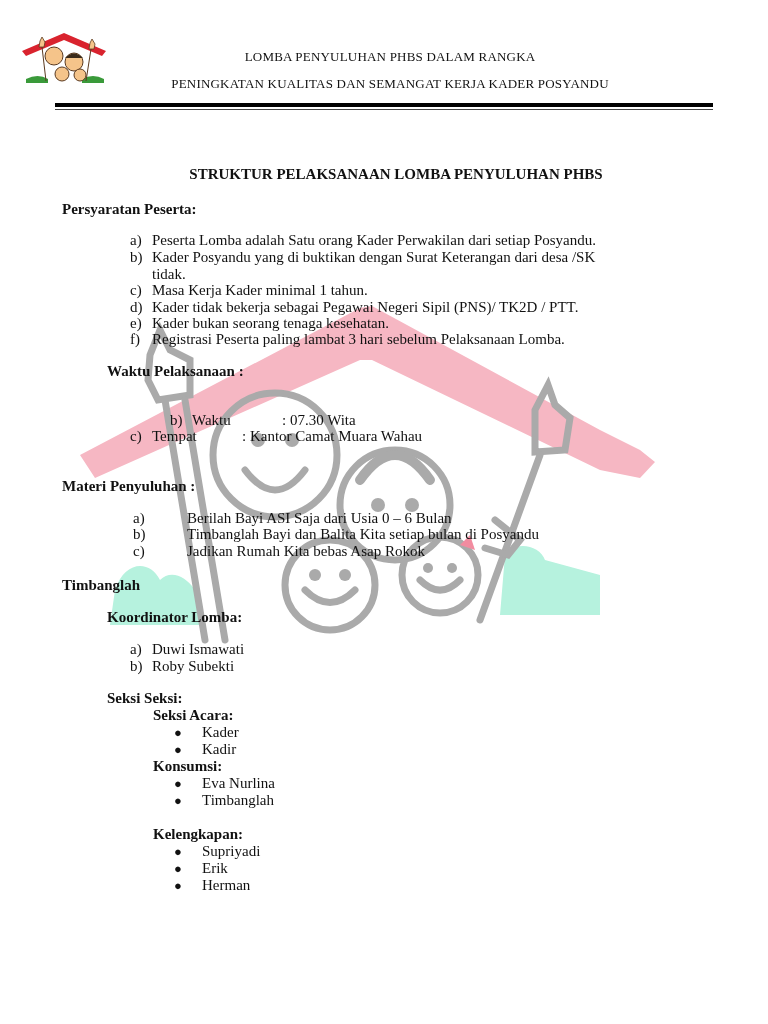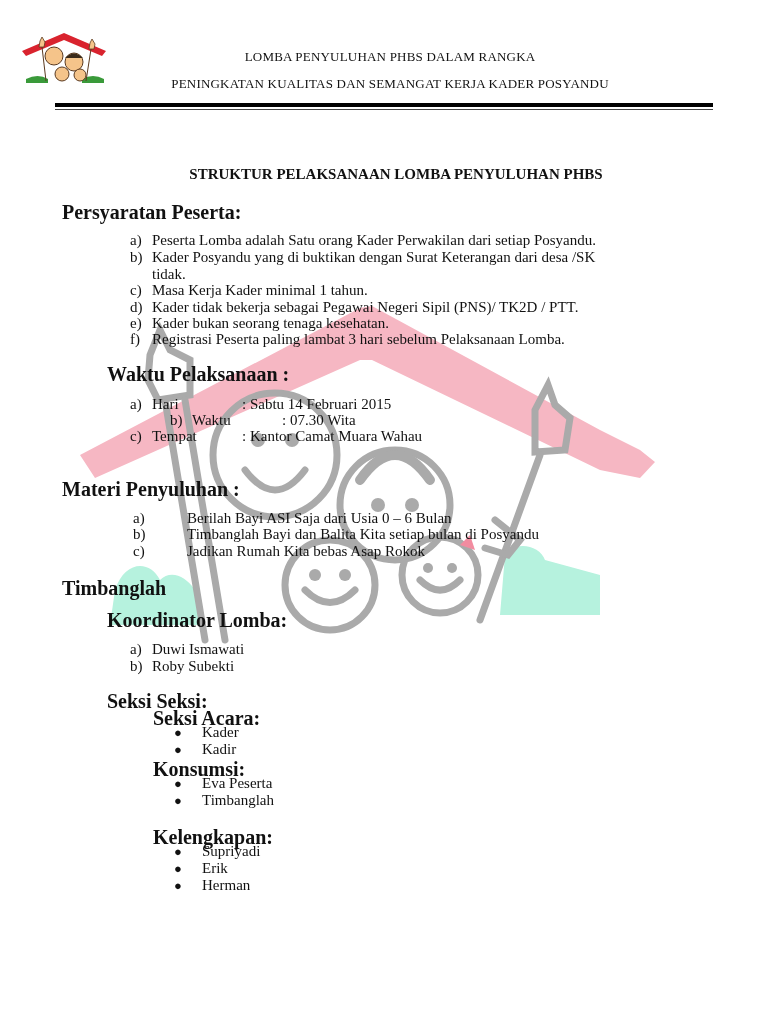--- a/index.html
+++ b/index.html
@@ -7,21 +7,21 @@
          font-family:"Liberation Serif","DejaVu Serif",serif; color:#111; }
   .abs { position:absolute; }
   .watermark { position:absolute; left:0; top:0; width:768px; height:1024px; pointer-events:none; z-index:0; }
   .content { position:absolute; left:0; top:11px; width:768px; height:1024px; z-index:1; }
   .logo { left:18px; top:18px; width:92px; height:56px; }
   .hdr1 { left:0; width:768px; top:38px; text-align:center; font-size:13px; letter-spacing:0.2px; padding-left:6px; }
   .hdr2 { left:0; width:768px; top:65px; text-align:center; font-size:13px; letter-spacing:0.2px; padding-left:6px; }
   .rule-thick { left:55px; width:658px; top:92px; height:4px; background:#000; }
   .rule-thin { left:55px; width:658px; top:98px; height:1px; background:#444; }
   .title { left:0; width:768px; top:155px; text-align:center; font-size:15px; font-weight:bold; padding-left:12px; }
-  .h { font-weight:bold; font-size:20px; }
+  .h { font-weight:bold; font-size:15px; }
   .t { font-size:15px; line-height:17px; white-space:nowrap; }
   .lbl { display:inline-block; width:22px; }
   .lbl2 { display:inline-block; width:54px; }
   .key { display:inline-block; width:90px; }
   .bullet { display:inline-block; width:28px; text-align:left; font-size:13px; }
 </style>
 </head>
 <body>
 
 <svg class="watermark" viewBox="0 0 768 1024">
@@ -90,42 +90,41 @@
   <div class="abs h" style="left:62px;top:190px;">Persyaratan Peserta:</div>
   <div class="abs t" style="left:130px;top:238px;"><span class="lbl">b)</span><span>Kader Posyandu yang di buktikan dengan Surat Keterangan dari desa /SK</span></div>
   <div class="abs t" style="left:130px;top:221px;"><span class="lbl">a)</span><span>Peserta Lomba adalah Satu orang Kader Perwakilan dari setiap Posyandu.</span></div>
   <div class="abs t" style="left:152px;top:255px;">tidak.</div>
   <div class="abs t" style="left:130px;top:271px;"><span class="lbl">c)</span><span>Masa Kerja Kader minimal 1 tahun.</span></div>
   <div class="abs t" style="left:130px;top:288px;"><span class="lbl">d)</span><span>Kader tidak bekerja sebagai Pegawai Negeri Sipil (PNS)/ TK2D / PTT.</span></div>
   <div class="abs t" style="left:130px;top:304px;"><span class="lbl">e)</span><span>Kader bukan seorang tenaga kesehatan.</span></div>
   <div class="abs t" style="left:130px;top:320px;"><span class="lbl">f)</span><span>Registrasi Peserta paling lambat 3 hari sebelum Pelaksanaan Lomba.</span></div>
 
   <div class="abs h" style="left:62px;top:352px;margin-left:45px;">Waktu Pelaksanaan :</div>
-  <div class="abs t" style="left:130px;top:385px;"><span class="lbl">a)</span><span class="key">Hari</span><span>: Sabtu 14 Februari 2015</span></div>
   <div class="abs t" style="left:130px;top:401px;margin-left:40px;"><span class="lbl">b)</span><span class="key">Waktu</span><span>: 07.30 Wita</span></div>
   <div class="abs t" style="left:130px;top:417px;"><span class="lbl">c)</span><span class="key">Tempat</span><span>: Kantor Camat Muara Wahau</span></div>
 
   <div class="abs h" style="left:62px;top:467px;">Materi Penyuluhan :</div>
   <div class="abs t" style="left:133px;top:499px;"><span class="lbl2">a)</span><span>Berilah Bayi ASI Saja dari Usia 0 – 6 Bulan</span></div>
   <div class="abs t" style="left:133px;top:532px;"><span class="lbl2">c)</span><span>Jadikan Rumah Kita bebas Asap Rokok</span></div>
   <div class="abs t" style="left:133px;top:515px;"><span class="lbl2">b)</span><span>Timbanglah Bayi dan Balita Kita setiap bulan di Posyandu</span></div>
 
   <div class="abs h" style="left:62px;top:566px;">Timbanglah</div>
   <div class="abs h" style="left:107px;top:598px;">Koordinator Lomba:</div>
   <div class="abs t" style="left:130px;top:630px;"><span class="lbl">a)</span><span>Duwi Ismawati</span></div>
   <div class="abs t" style="left:130px;top:647px;"><span class="lbl">b)</span><span>Roby Subekti</span></div>
 
   <div class="abs h" style="left:107px;top:679px;">Seksi Seksi:</div>
 
   <div class="abs h" style="left:153px;top:696px;">Seksi Acara:</div>
   <div class="abs t" style="left:174px;top:713px;"><span class="bullet">●</span><span>Kader</span></div>
   <div class="abs t" style="left:174px;top:730px;"><span class="bullet">●</span><span>Kadir</span></div>
 
   <div class="abs h" style="left:153px;top:747px;">Konsumsi:</div>
-  <div class="abs t" style="left:174px;top:764px;"><span class="bullet">●</span><span>Eva Peserta</span></div>
+  <div class="abs t" style="left:174px;top:764px;"><span class="bullet">●</span><span>Eva Nurlina</span></div>
   <div class="abs t" style="left:174px;top:781px;"><span class="bullet">●</span><span>Timbanglah</span></div>
 
   <div class="abs h" style="left:153px;top:815px;">Kelengkapan:</div>
   <div class="abs t" style="left:174px;top:832px;"><span class="bullet">●</span><span>Supriyadi</span></div>
   <div class="abs t" style="left:174px;top:849px;"><span class="bullet">●</span><span>Erik</span></div>
   <div class="abs t" style="left:174px;top:866px;"><span class="bullet">●</span><span>Herman</span></div>
 
 </div>
 
 </body></html>

